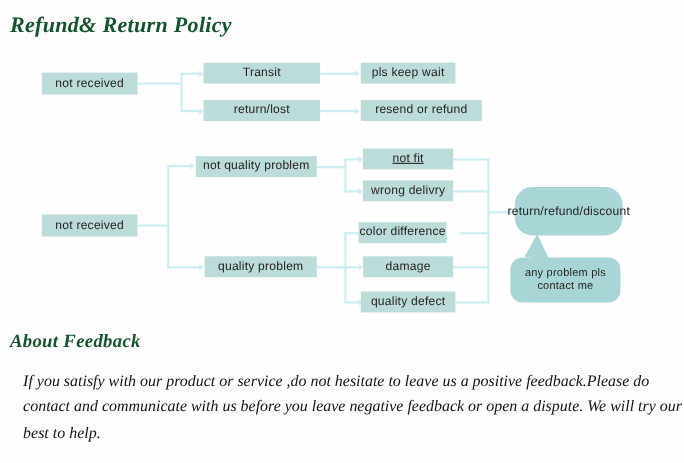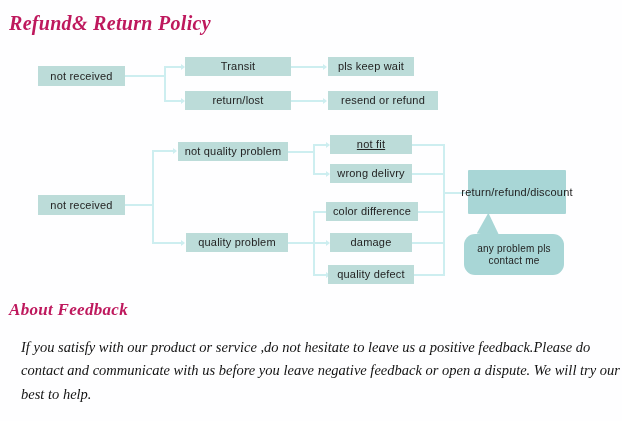--- a/index.html
+++ b/index.html
@@ -16,21 +16,21 @@
     font-family: "Liberation Sans", sans-serif;
     background: #fefeff;
   }
 
   
   .heading {
     position: absolute;
     font-family: "Liberation Serif", serif;
     font-weight: bold;
     font-style: italic;
-    color: #be185d;
+    color: #14532d;
     letter-spacing: 0.3px;
     white-space: nowrap;
   }
   #title-refund {
     left: 9px;
     top: 12px;
     font-size: 20px;
   }
   #title-feedback {
     left: 9px;
@@ -47,21 +47,21 @@
     font-family: "Liberation Sans", sans-serif;
     display: flex;
     align-items: center;
     justify-content: center;
     text-align: center;
     line-height: 1.15;
     box-sizing: border-box;
     letter-spacing: 0.2px;
   }
   .node.rounded {
-    border-radius: 1px;
+    border-radius: 16px;
     background: #a8d6d6;
   }
   .node.bubble {
     border-radius: 11px;
     background: #a8d6d6;
   }
   .bubble-tail {
     position: absolute;
     width: 0;
     height: 0;
@@ -148,21 +148,21 @@
 <div class="ln lnv" style="left:313px; top:212px; height:63px;"></div>
 <div class="ln lnh" style="left:313px; top:211px; width:14px;"></div>
 <div class="arrow" style="left:326px; top:209px;"></div>
 <div class="ln lnh" style="left:313px; top:242px; width:14px;"></div>
 <div class="arrow" style="left:326px; top:240px;"></div>
 <div class="ln lnh" style="left:313px; top:274px; width:14px;"></div>
 <div class="arrow" style="left:326px; top:272px;"></div>
 
 <div class="node" style="left:330px; top:135px; width:82px; height:19px;text-decoration:underline;">not fit</div>
 <div class="node" style="left:330px; top:164px; width:82px; height:19px;">wrong delivry</div>
-<div class="node" style="left:326px; top:202px; width:92px; height:19px;">color difference</div>
+<div class="node" style="left:326px; top:202px; width:80px; height:19px;">color difference</div>
 <div class="node" style="left:330px; top:233px; width:82px; height:19px;">damage</div>
 <div class="node" style="left:328px; top:265px; width:86px; height:19px;">quality defect</div>
 
 <div class="ln lnh" style="left:412px; top:144px; width:32px;"></div>
 <div class="ln lnh" style="left:412px; top:173px; width:32px;"></div>
 <div class="ln lnh" style="left:418px; top:211px; width:26px;"></div>
 <div class="ln lnh" style="left:412px; top:242px; width:32px;"></div>
 <div class="ln lnh" style="left:414px; top:274px; width:30px;"></div>
 <div class="ln lnv" style="left:443px; top:144px; height:132px;"></div>
 <div class="ln lnh" style="left:443px; top:192px; width:26px;"></div>

